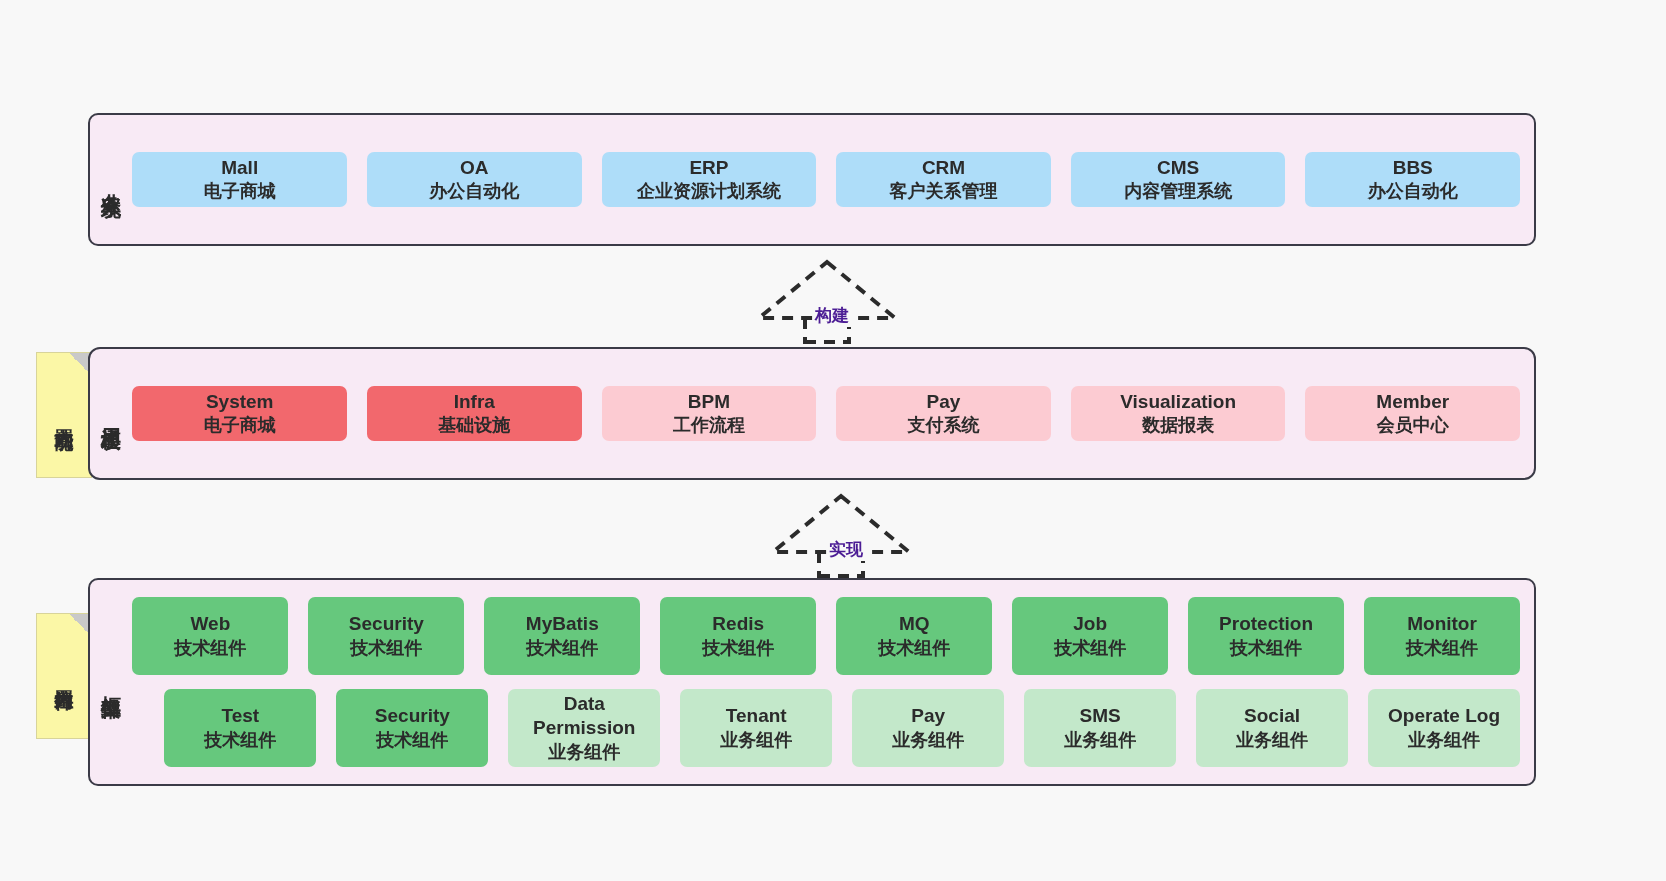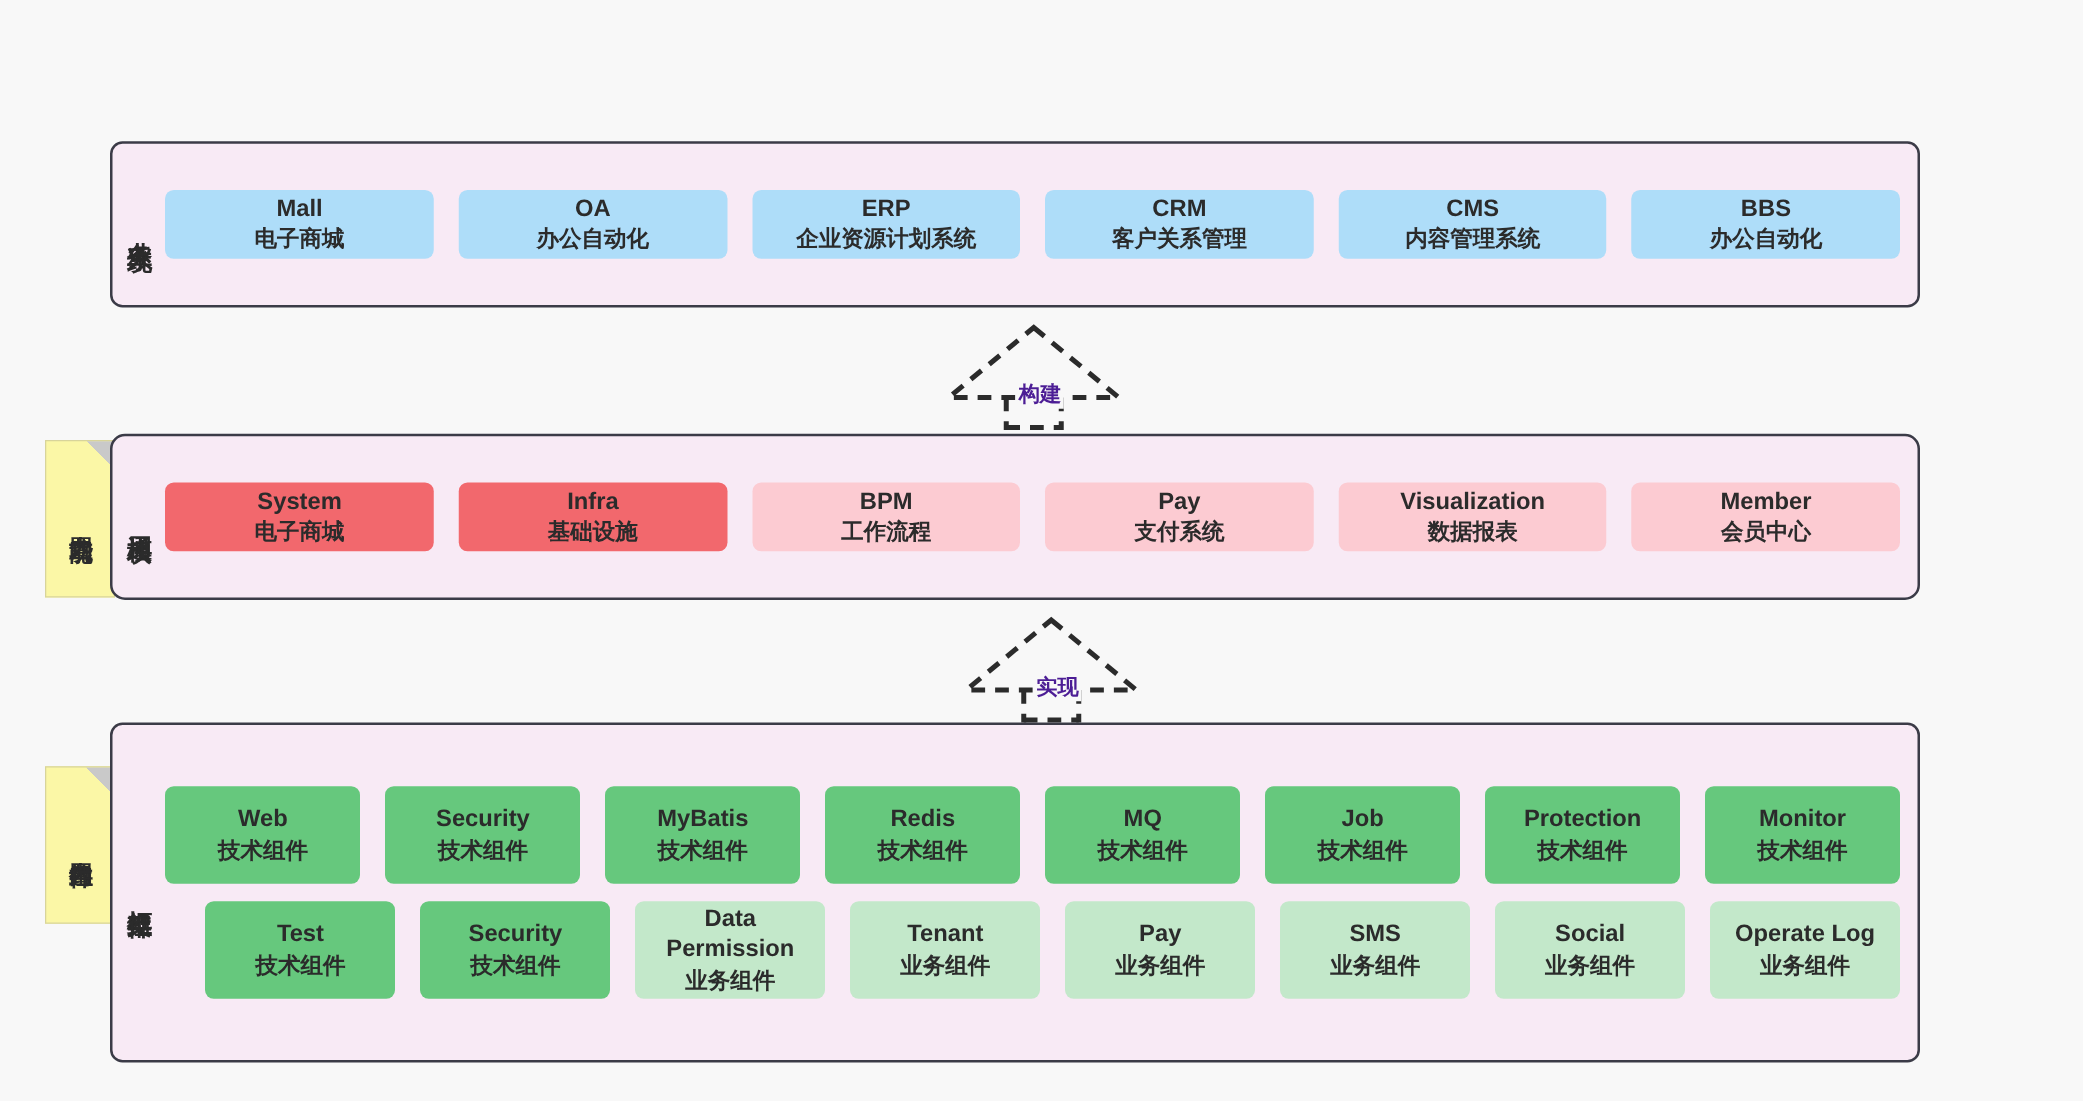--- a/index.html
+++ b/index.html
@@ -236,21 +236,21 @@
       <path d="M 48 84 L 92 84" fill="none" stroke="#2b2b2b" stroke-width="4" stroke-dasharray="11 8"></path>
     </svg>
     <span class="conn-label" style="left:56px; top:46px;">实现</span>
   </div>
 
   <div class="sticky" id="sticky-components" style="left:36px; top:613px; width:56px; height:126px;">
     <span class="fold"></span>
     <span class="sticky-label">内置组件</span>
   </div>
 
-  <div class="layer" id="layer-framework" style="left:88px; top:578px; width:1448px; height:272px;justify-content:space-between;">
+  <div class="layer" id="layer-framework" style="left:88px; top:578px; width:1448px; height:208px;justify-content:space-between;">
     <div class="layer-caption">框架组件</div>
     <div class="layer-body">
 
       <div class="card-row" style="height:78px;">
         <div class="card c-green">
           <span class="t1">Web</span>
           <span class="t2">技术组件</span>
         </div>
         <div class="card c-green">
           <span class="t1">Security</span>

